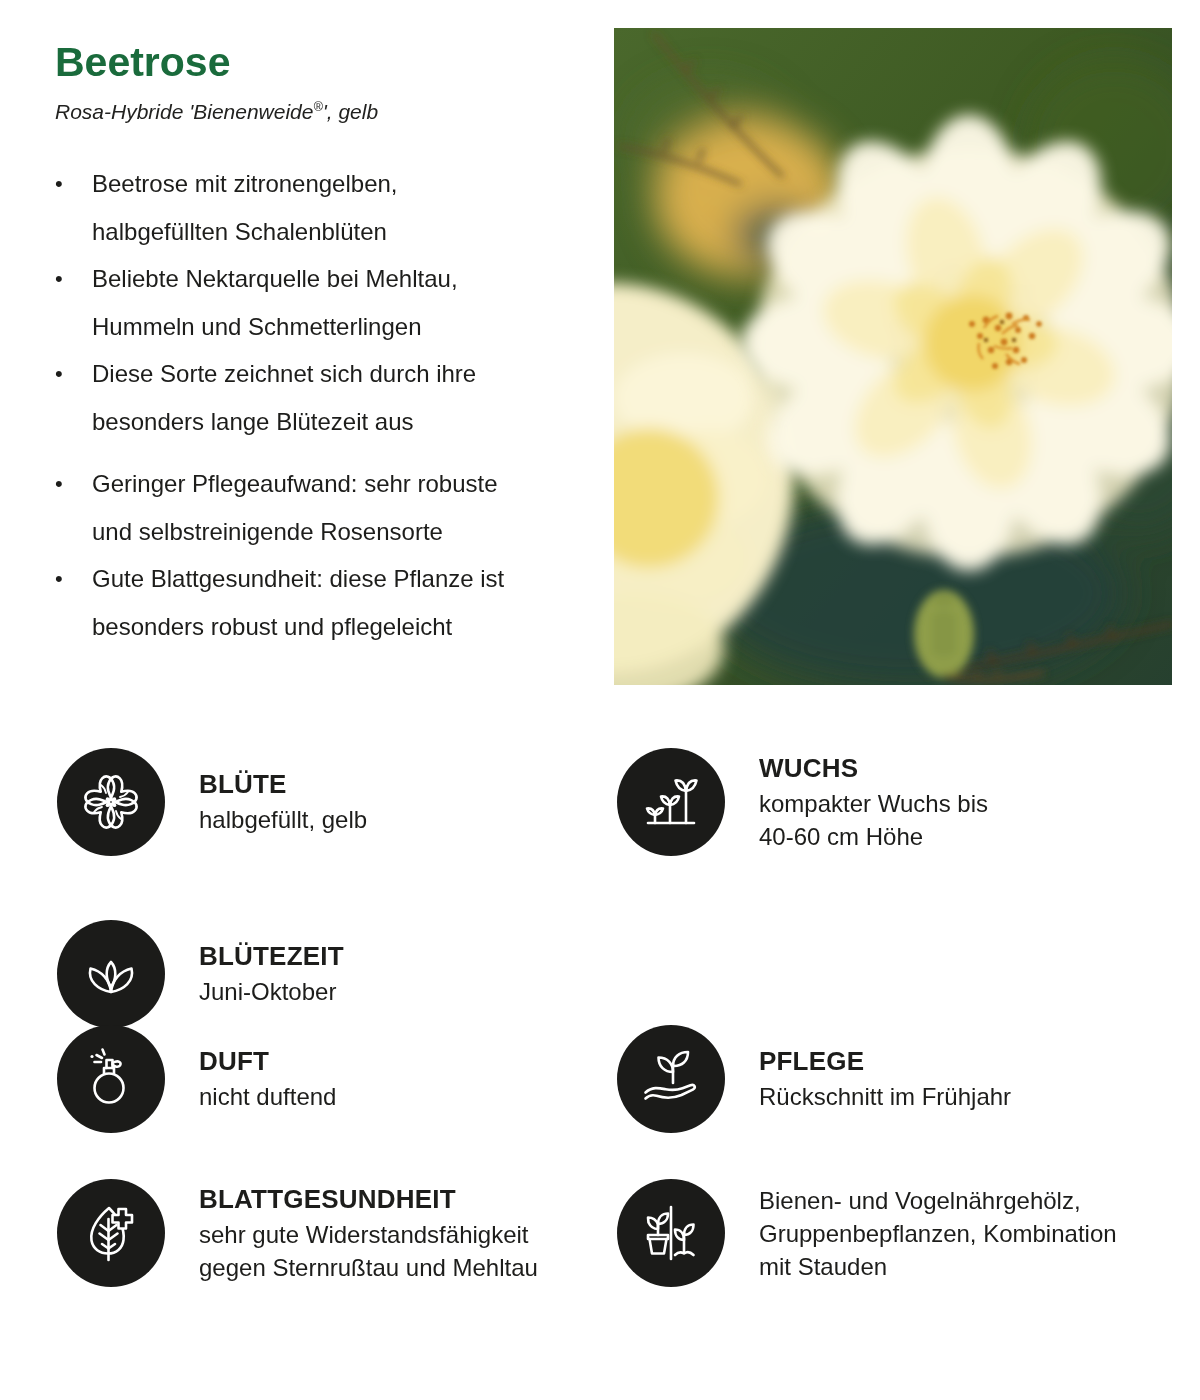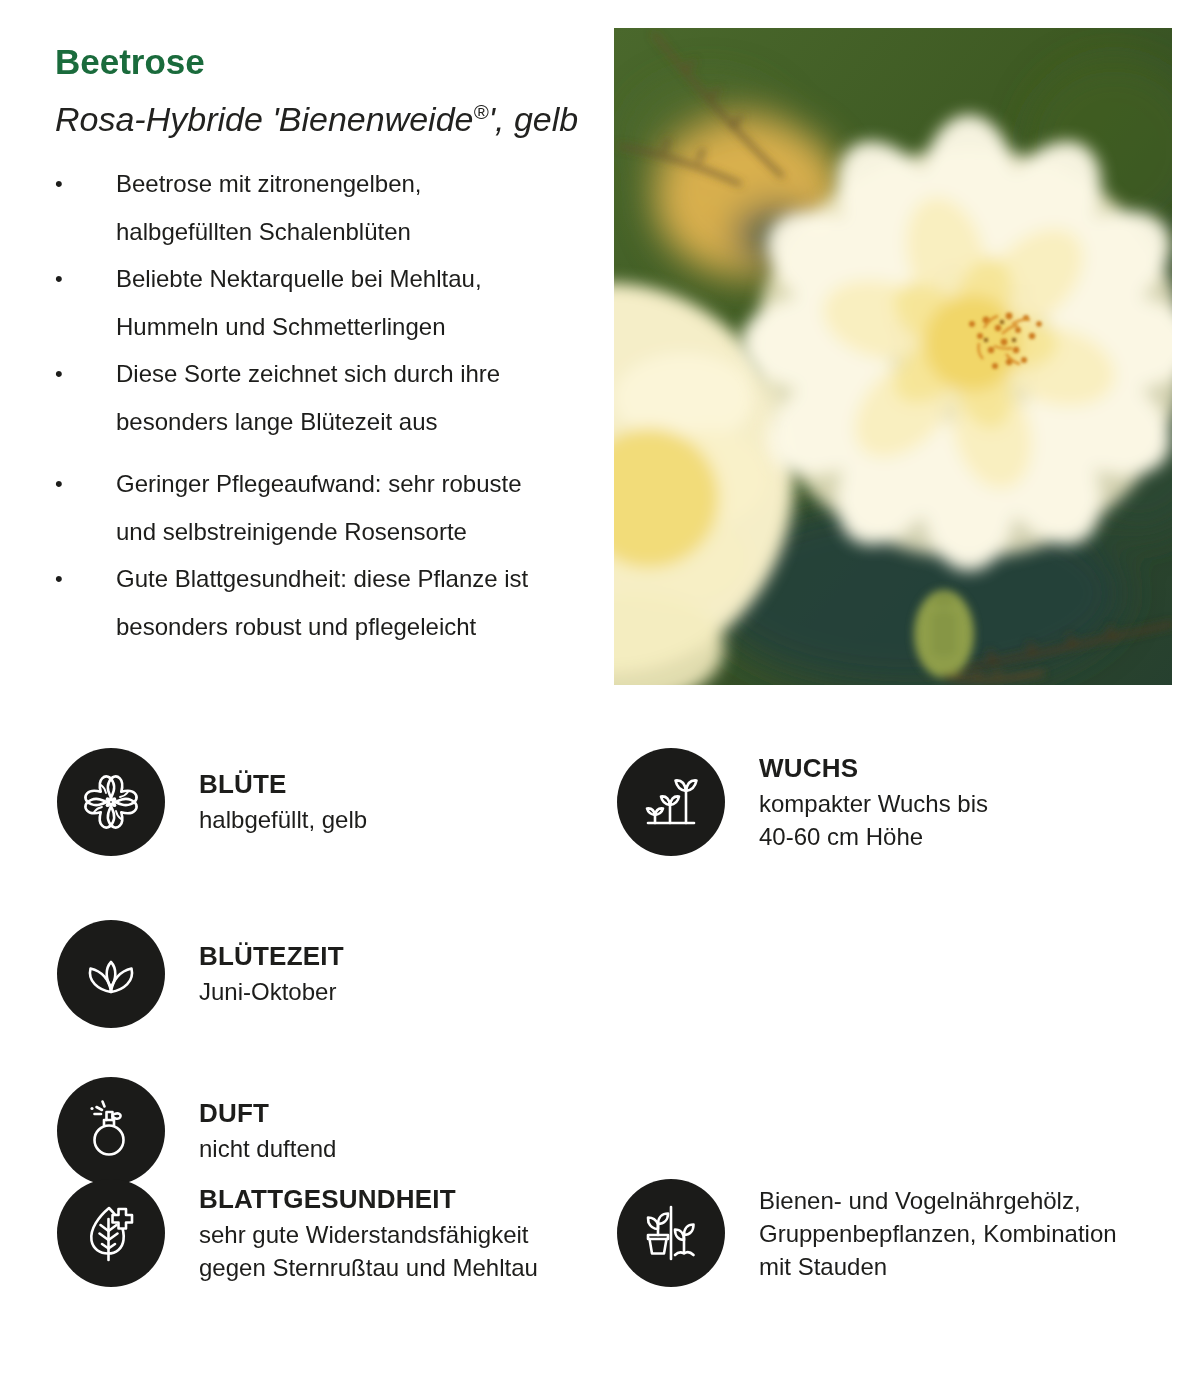--- a/index.html
+++ b/index.html
@@ -1,40 +1,40 @@
 <!DOCTYPE html>
 <html lang="de"><head>
 <meta charset="utf-8">
 <style>
   html,body{margin:0;padding:0;background:#fff;}
   body{font-family:"Liberation Sans","DejaVu Sans",sans-serif;color:#1d1d1b;}
   .page{position:relative;width:1200px;height:1400px;background:#fff;overflow:hidden;}
 
   
-  .title{position:absolute;left:55px;top:38px;margin:0;font-size:35px;line-height:48px;font-weight:700;}
-  .subtitle{position:absolute;left:55px;top:100px;margin:0;font-size:34px;font-style:italic;color:#222220;}
+  .title{position:absolute;left:55px;top:38px;margin:0;font-size:41px;line-height:48px;font-weight:700;}
+  .subtitle{position:absolute;left:55px;top:100px;margin:0;font-size:21px;font-style:italic;color:#222220;}
   .subtitle .reg{font-size:60%;vertical-align:super;}
 
   
   .bullets{position:absolute;left:55px;top:160px;width:540px;margin:0;padding:0;list-style:none;}
   .bullets li{display:grid;grid-template-columns:37px 1fr;font-size:24px;line-height:47.5px;}
   .bullets li:nth-child(4){margin-top:15px;}
   .bullets .mark{font-size:22px;}
-  .bullets .btext{white-space:pre-line;margin-left:24px;}
+  .bullets .btext{white-space:pre-line;}
 
   
   .photo{position:absolute;left:614px;top:28px;width:558px;height:657px;margin:0;}
   .photo svg{display:block;width:100%;height:100%;}
 
   
   .features{position:absolute;inset:0;}
   .frow{position:absolute;left:0;width:1200px;height:110px;}
   .frow:nth-of-type(1){top:747px;}
   .frow:nth-of-type(2){top:919px;}
-  .frow:nth-of-type(3){top:1076px;}
+  .frow:nth-of-type(3){top:1024px;}
   .frow:nth-of-type(4){top:1178px;}
   .cell{position:absolute;display:flex;align-items:center;height:110px;gap:34px;}
   .cell.c-left{left:57px;width:540px;}
   .cell.c-right{left:617px;width:560px;}
   .badge{flex:0 0 auto;width:108px;height:108px;border-radius:50%;background:#1b1b19;
          display:flex;align-items:center;justify-content:center;}
   .badge svg{width:64px;height:64px;stroke:#fff;fill:none;stroke-width:2.6;
              stroke-linecap:round;stroke-linejoin:round;}
   .badge svg .fill{fill:#fff;stroke:none;}
   .ftext{display:flex;flex-direction:column;gap:2px;}
@@ -293,20 +293,34 @@
       <path d="M25.5 7.5 L23.5 2.5"></path>
       <circle class="fill" cx="13" cy="9.5" r="1.6"></circle>
     </svg>
           </span>
       <span class="ftext">
         <span class="flabel">DUFT</span>
         <span class="fvalue">nicht duftend</span>
       </span>
     </div>
 
+    <div class="cell c-right">
+      <span class="badge" style="background: rgb(27, 27, 25);">
+            <svg viewBox="0 0 64 64">
+      <path d="M34 36 V17"></path>
+      <path d="M34 25 C25.5 25 19.5 19.5 19.5 10.5 C28.5 10.5 34 16.5 34 25 Z"></path>
+      <path d="M34 19 C34 10.5 40 5 49 5 C49 14 43 19.5 34 19 Z"></path>
+      <path d="M6.5 45.5 C13 39.5 20 41 26.5 42.2 C32.5 43.3 38 43.2 43.5 41.2 L51.5 38.2 C55.5 36.8 57.5 40.5 53.8 42.6 L42.5 48 C34.5 51.3 25 51.2 17.5 48.8 C13 47.4 9.5 48.6 6.5 51.5"></path>
+    </svg>
+          </span>
+      <span class="ftext">
+        <span class="flabel">PFLEGE</span>
+        <span class="fvalue">Rückschnitt im Frühjahr</span>
+      </span>
+    </div>
   </div>
       <div class="frow">
     <div class="cell c-left">
       <span class="badge" style="background: rgb(27, 27, 25);">
             <svg viewBox="0 0 64 64">
       <path d="M30 7 C20 15.5 10.5 28 12.5 39.5 C14 48 21 52.5 29 52.5 C37 52.5 43.5 47.5 44.5 39 C46 27.5 38.5 15.5 30 7 Z"></path>
       <path d="M29.5 18 V59"></path>
       <path d="M29.5 30 L21.5 24"></path>
               <path d="M29.5 30 L37.5 24"></path>
       <path d="M29.5 39 L20.5 32.5"></path>

